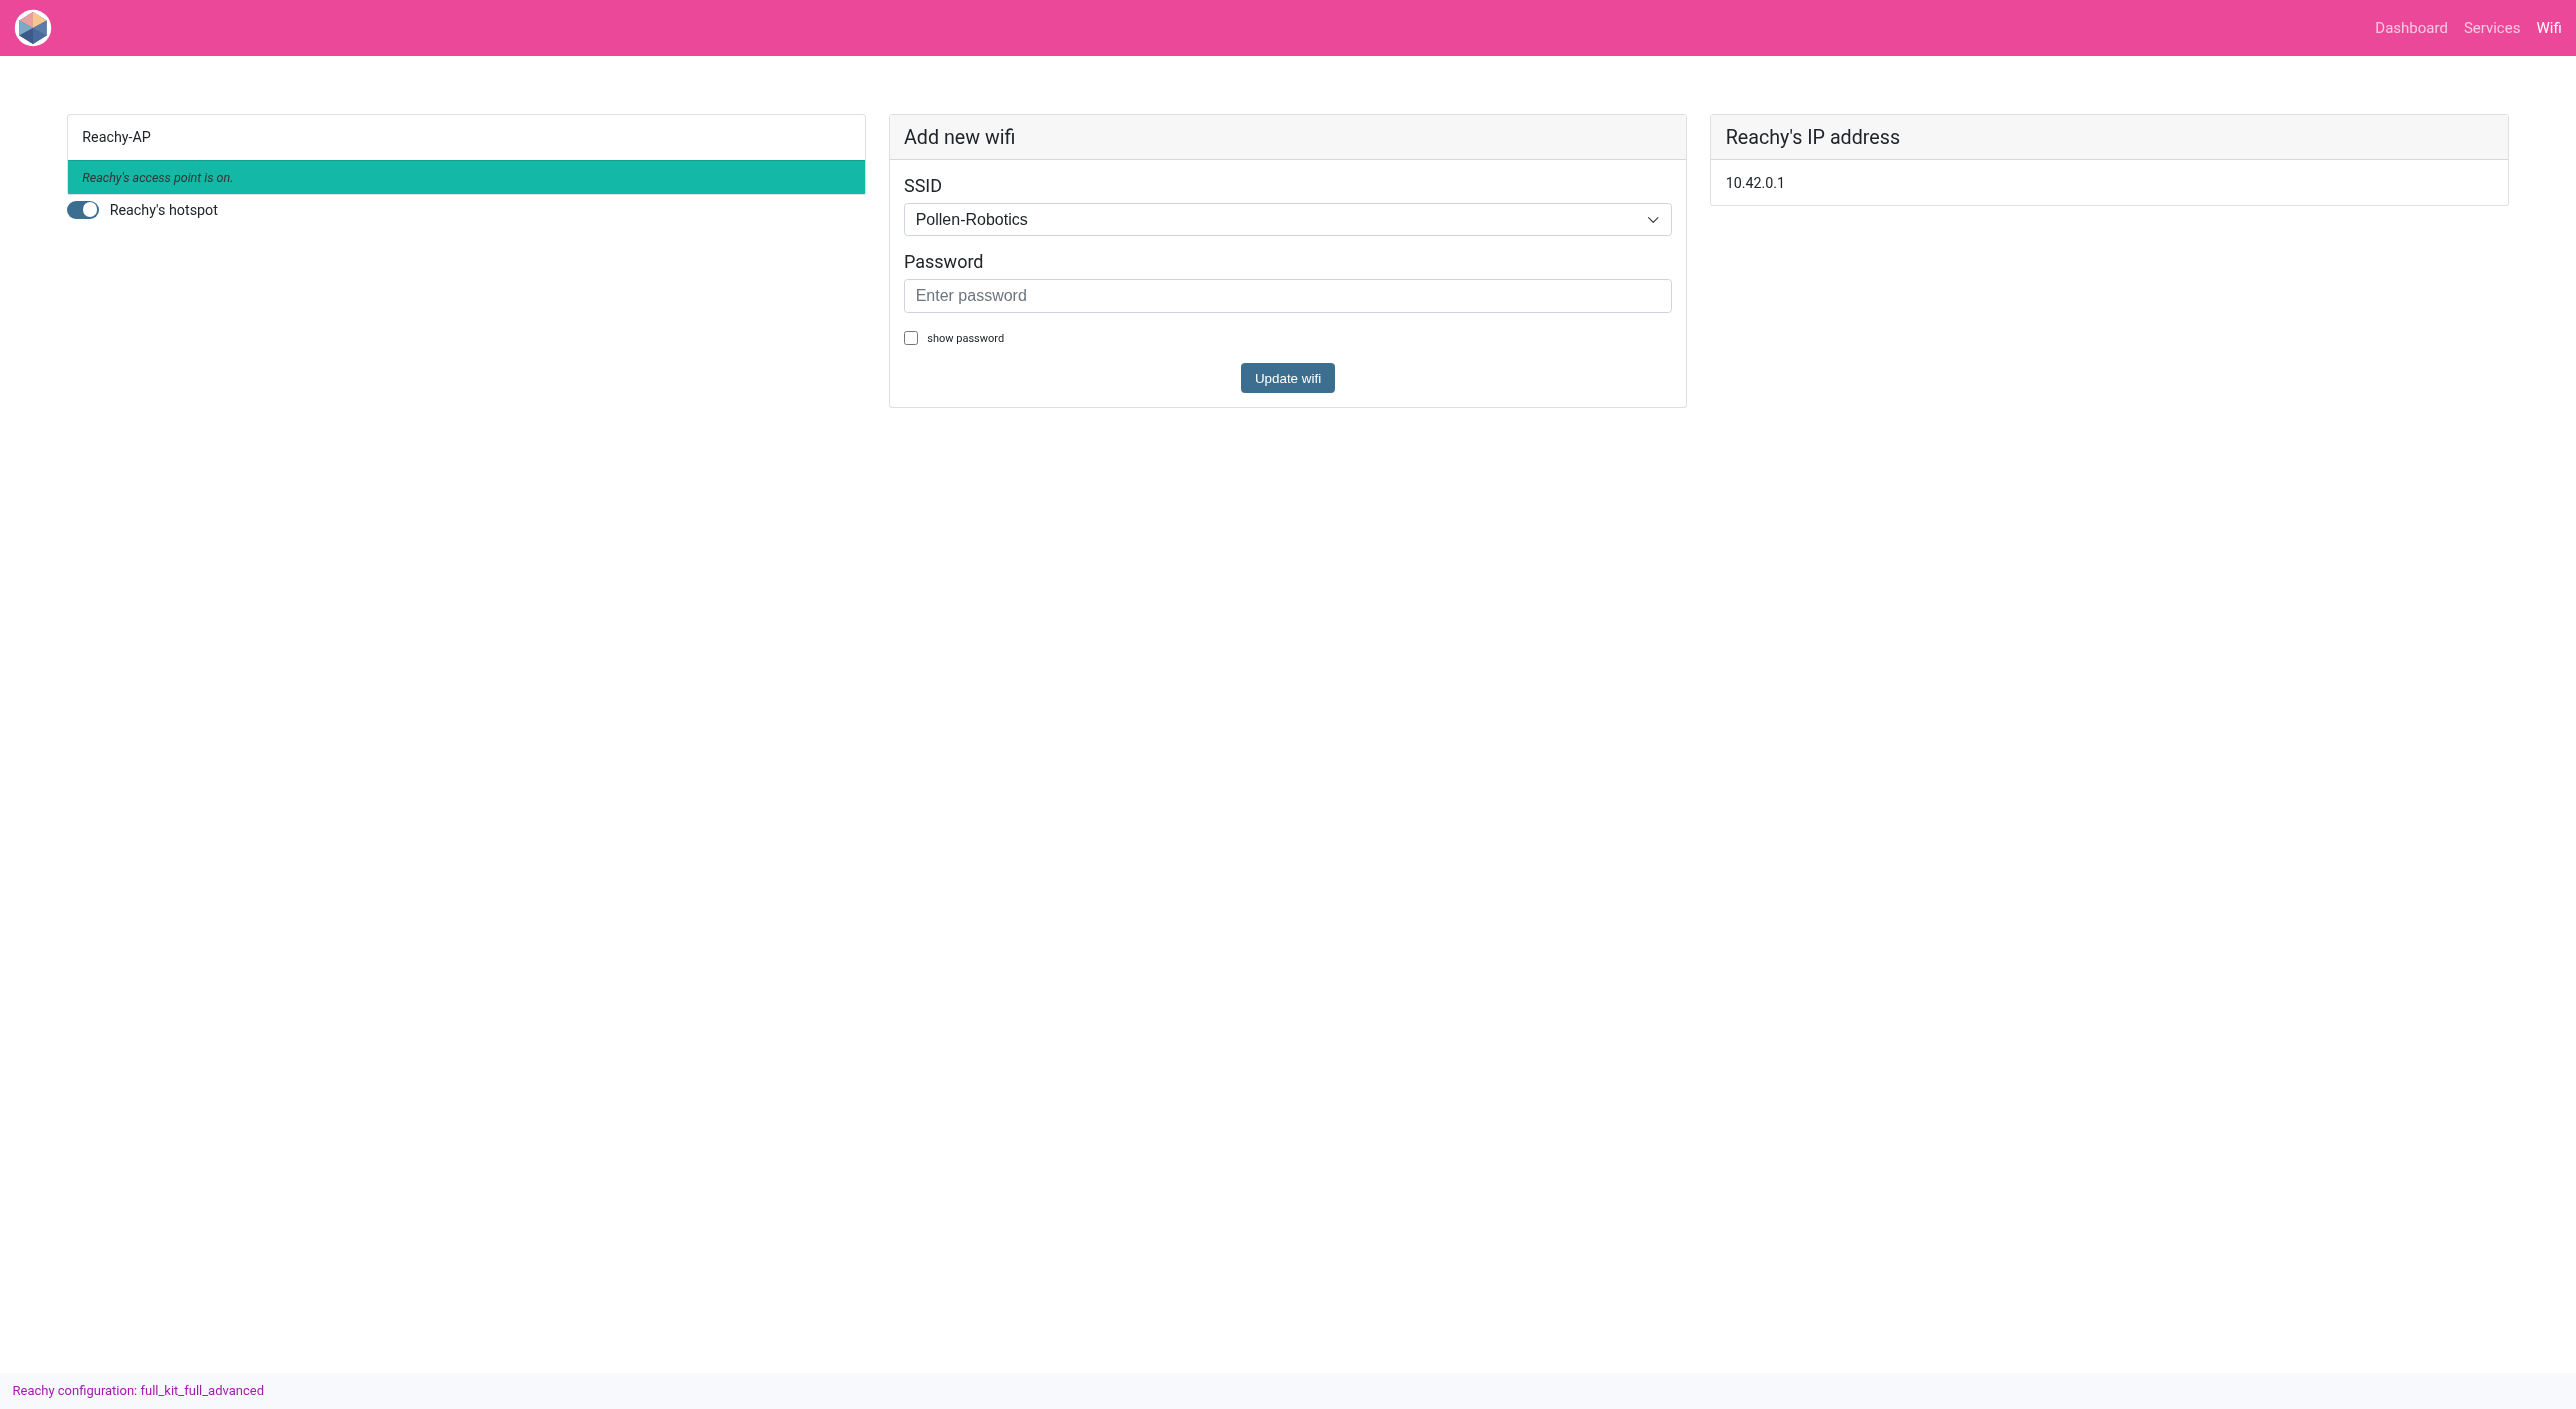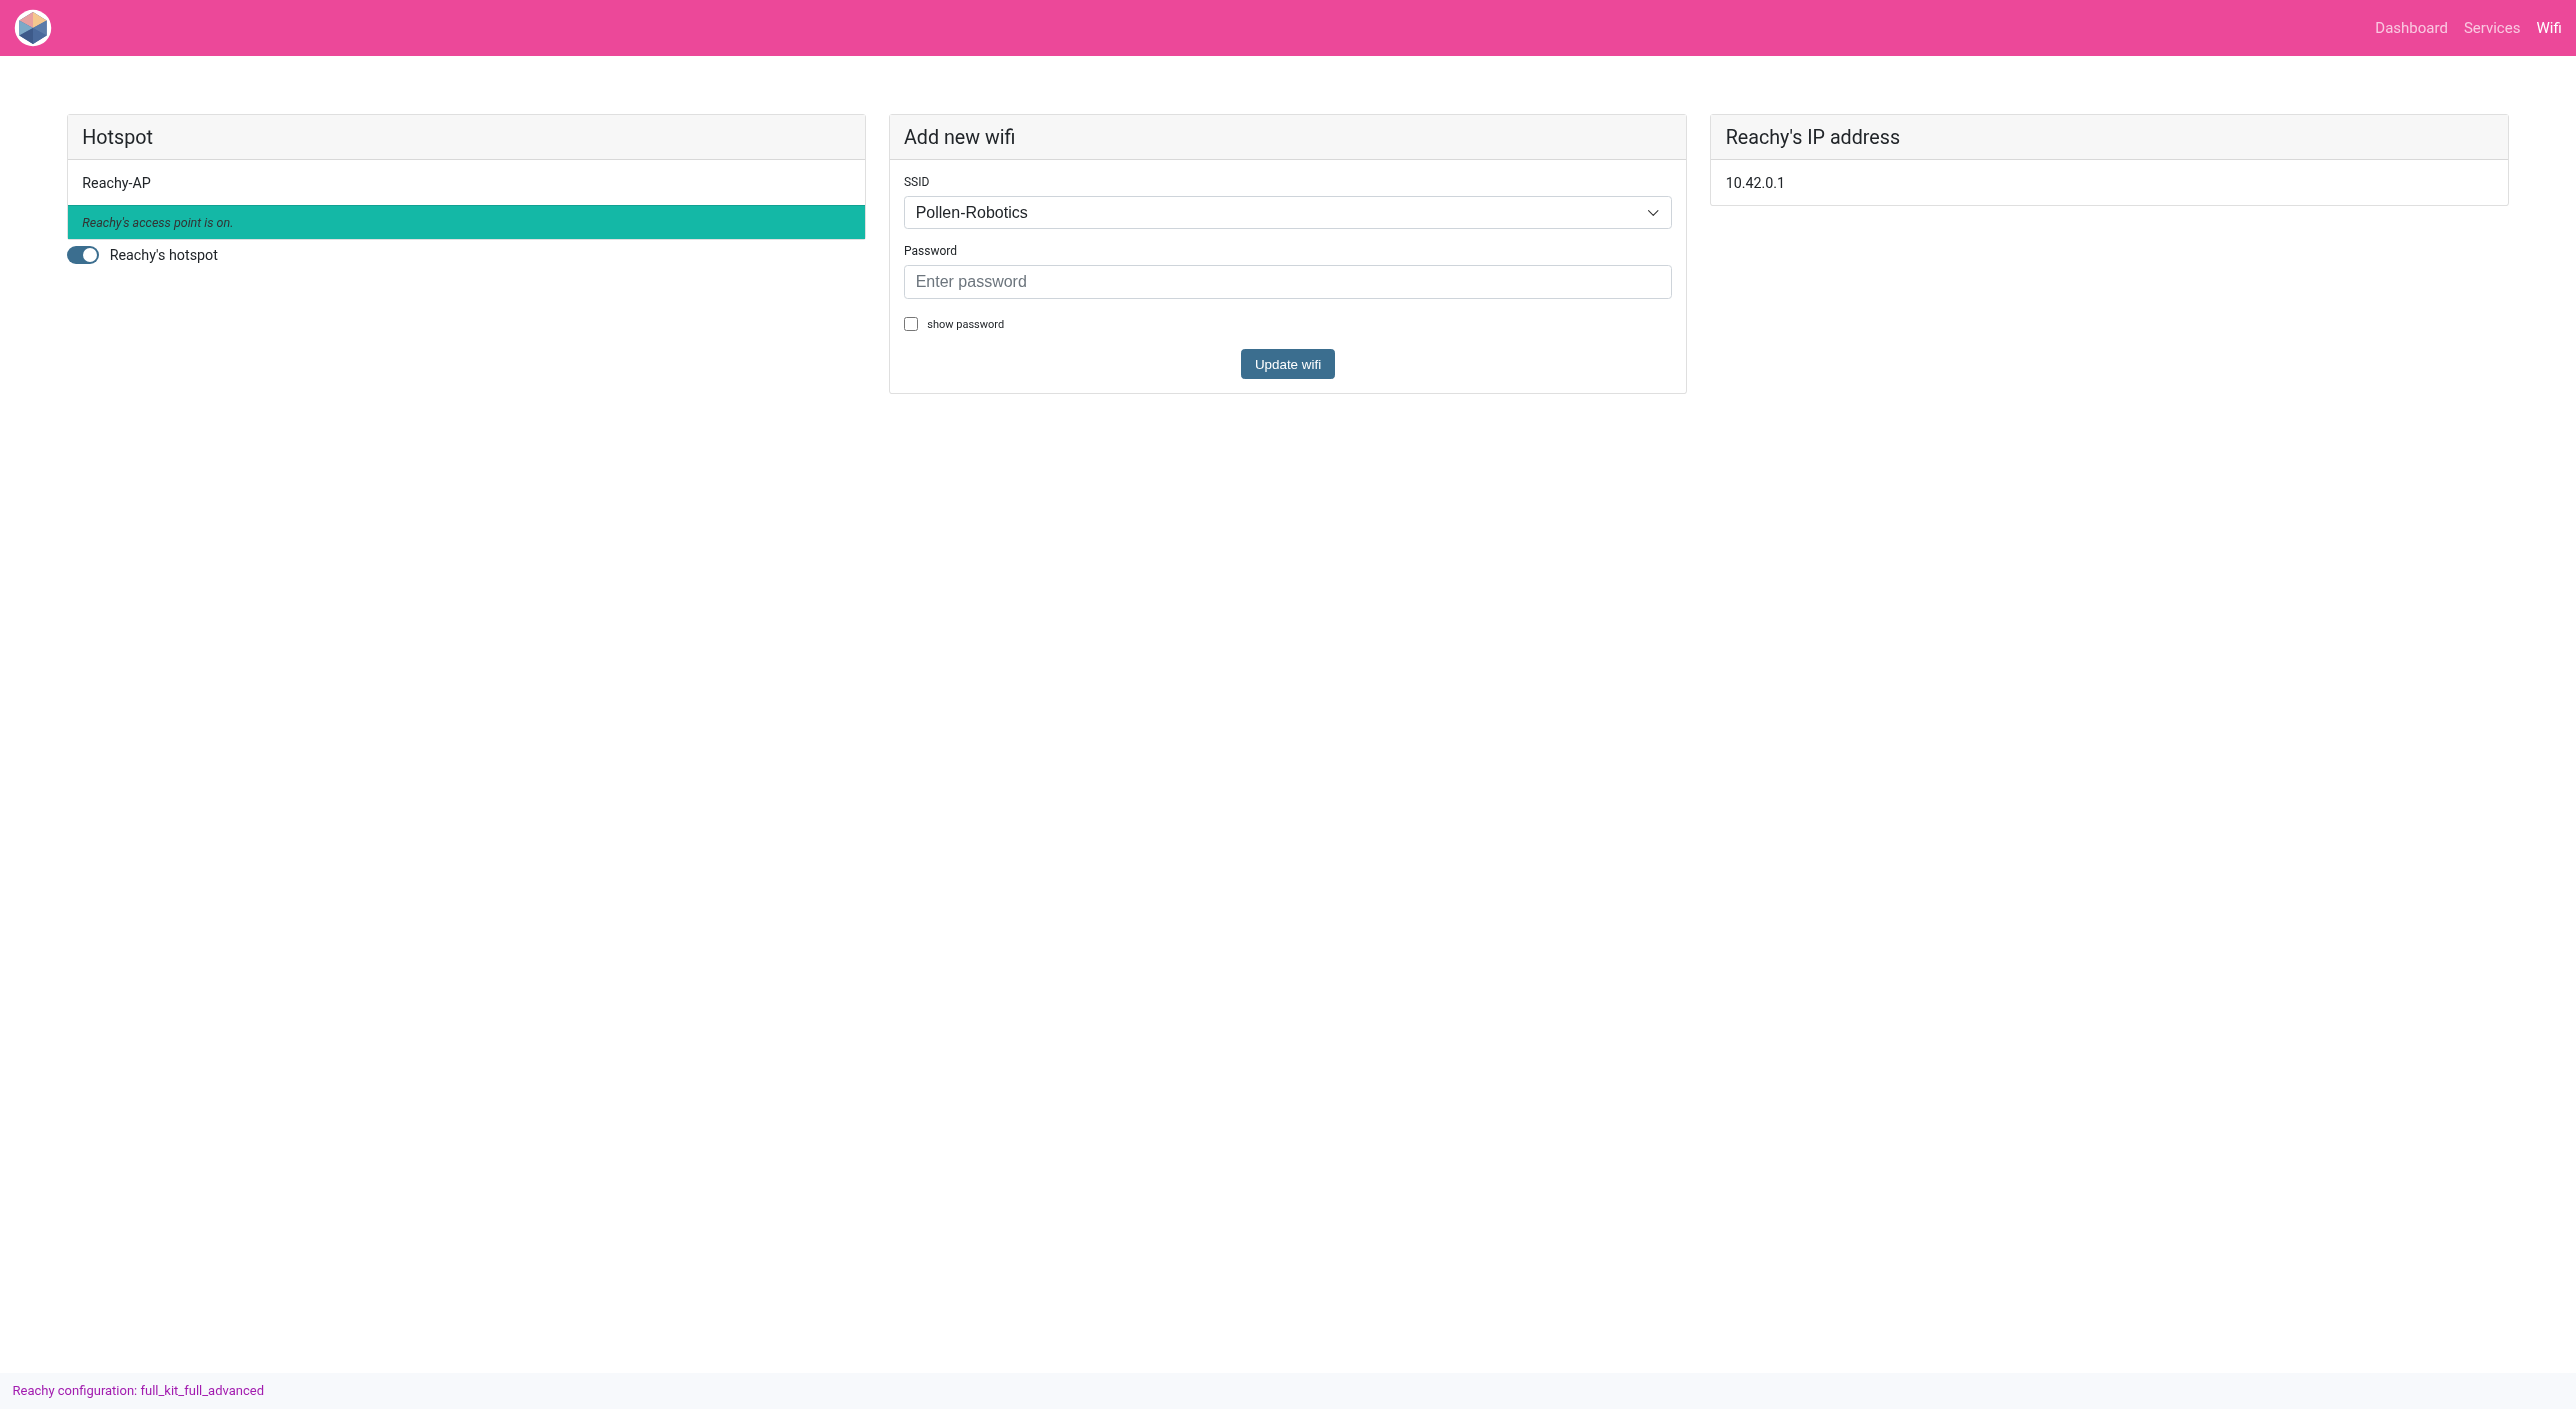--- a/index.html
+++ b/index.html
@@ -76,21 +76,21 @@
       padding: 9px 14.3px;
       background-color: #14b8a6;
       border-top: 0.9px solid rgba(0,0,0,0.125);
       font-style: italic;
       font-size: 12.5px;
       color: #333;
     }
     .form-label {
       display: block;
       margin-bottom: 7.2px;
-      font-size: 12px;
+      font-size: 18px;
     }
     .form-control, .form-select {
       width: 100%;
       padding: 7.2px 10.7px;
       font-size: 16px;
       border: 0.9px solid #ced4da;
       border-radius: 3.6px;
       background-color: #ffffff;
       color: #212529;
     }
@@ -210,21 +210,20 @@
     <li><a href="#" class="nav-link">Services</a></li>
     <li><a href="#" class="nav-link active">Wifi</a></li>
   </ul>
 </nav>
 
 <div class="container">
   <div class="row">
 
     <div class="col">
       <div class="card">
-        <div class="card-header">Hotspot</div>
         <div class="card-body">
           <span class="hotspot-name">Reachy-AP</span>
         </div>
         <div class="card-footer">Reachy's access point is on.</div>
       </div>
 
       <div class="toggle-row">
         <div class="toggle-switch">
           <div class="toggle-knob"></div>
         </div>

